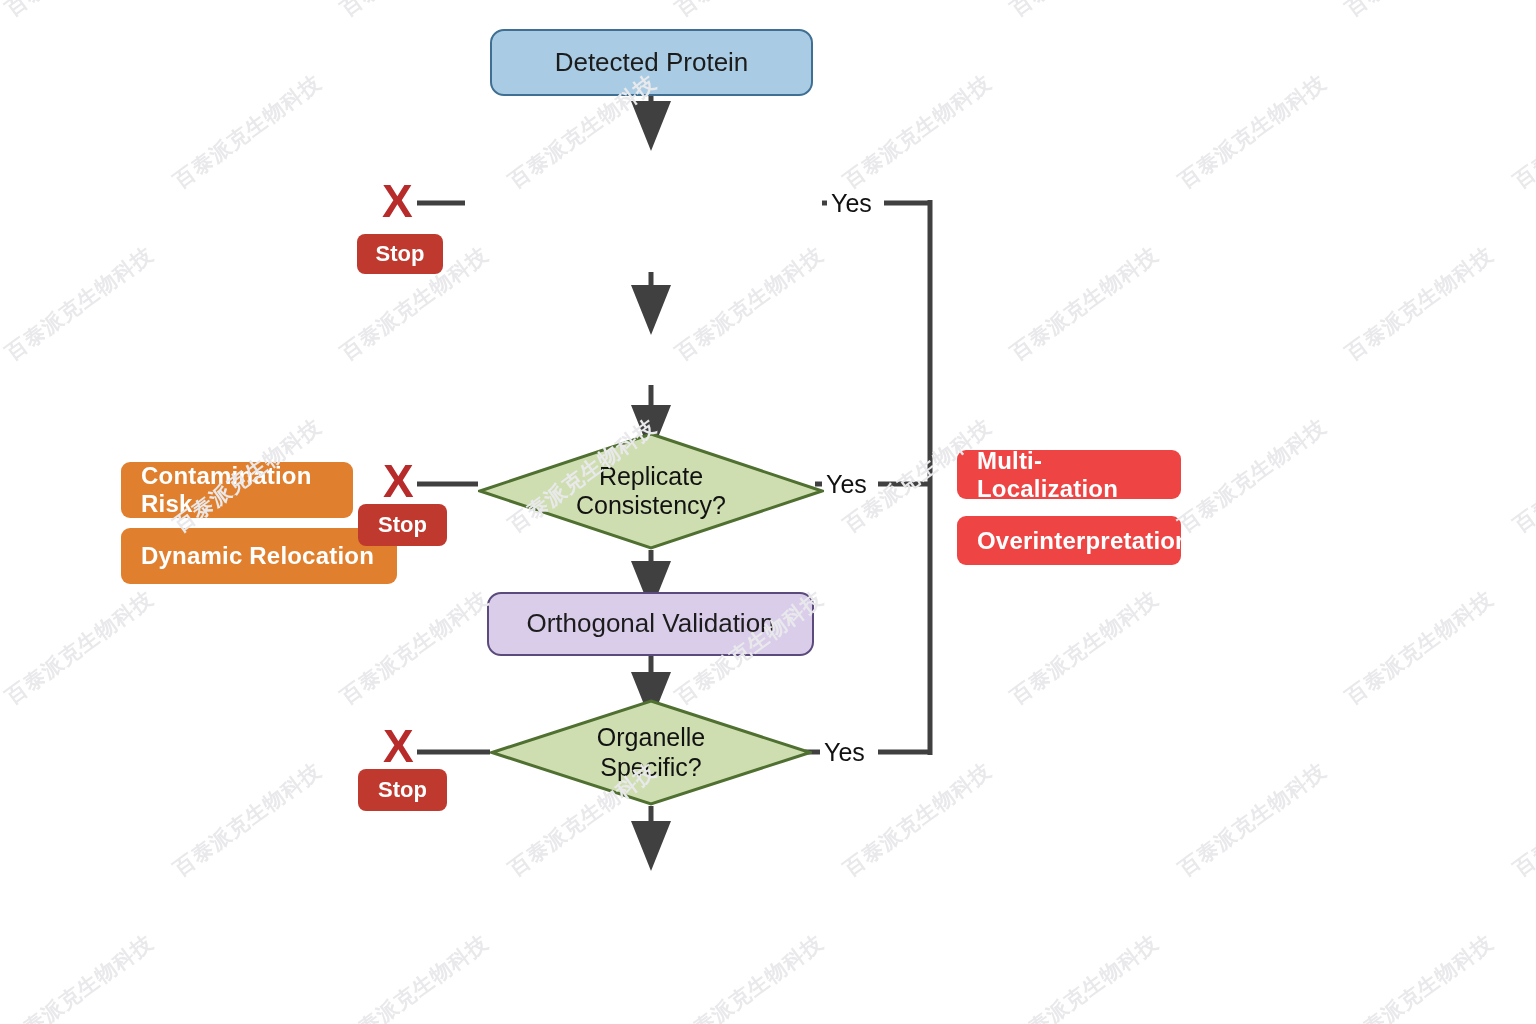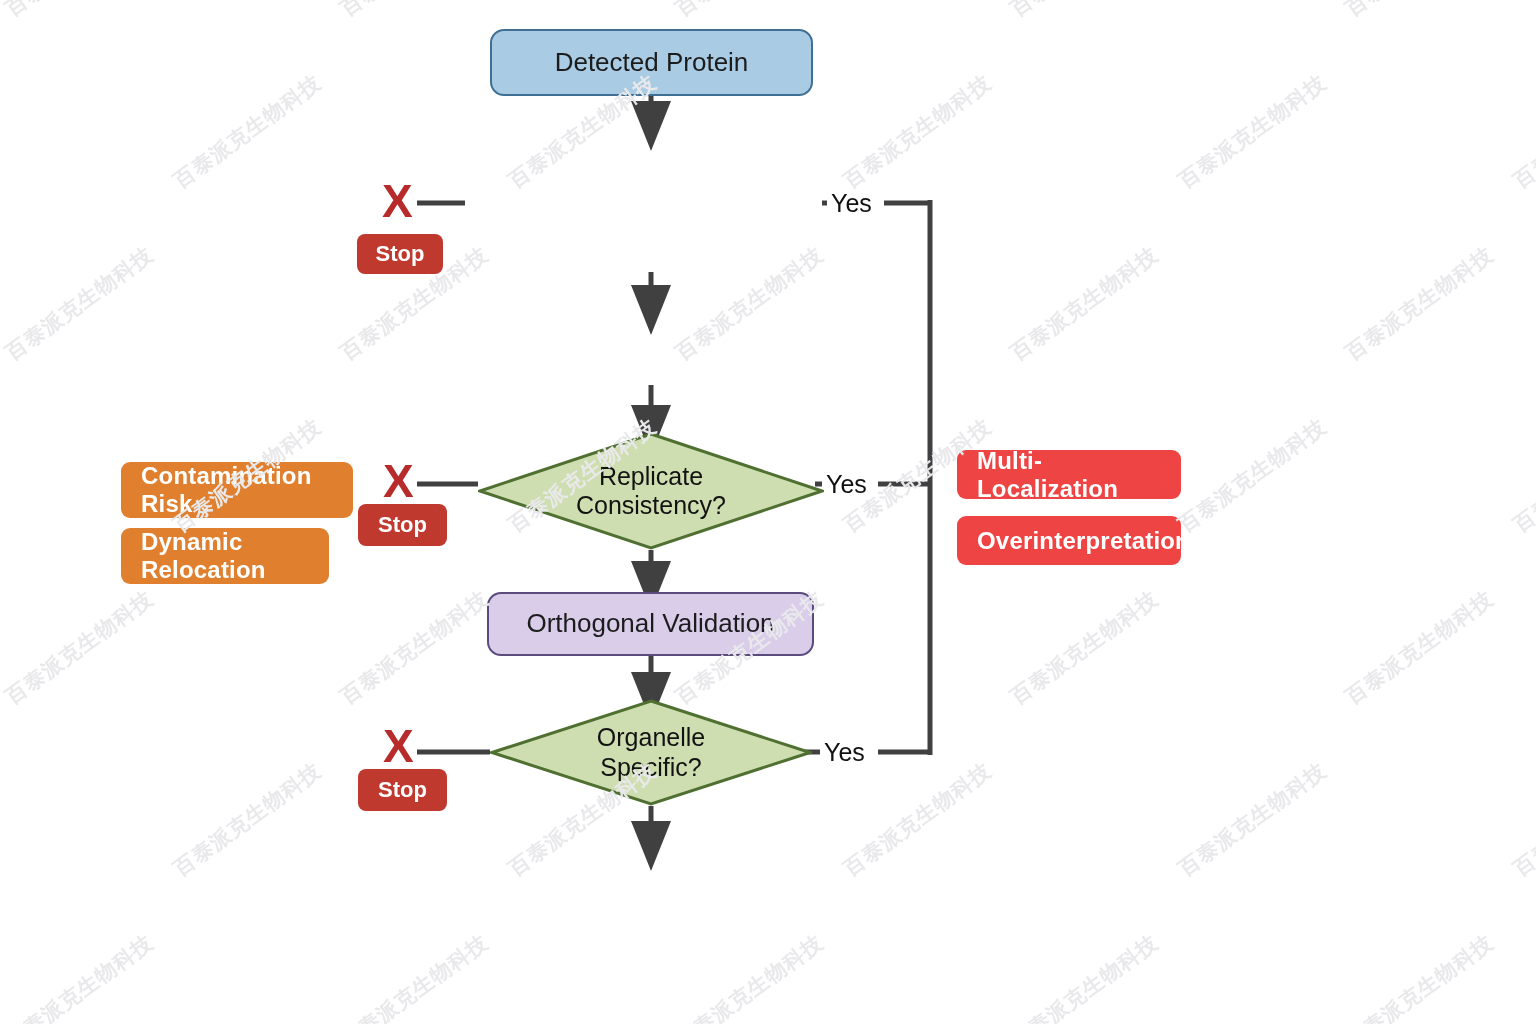--- a/index.html
+++ b/index.html
@@ -232,21 +232,21 @@
     <div class="stopbadge" style="left:5px;top:46px;width:89px;height:42px;">Stop</div>
   </div>
 
   <div class="yes" style="left:831px;top:191px;">Yes</div>
   <div class="yes" style="left:826px;top:472px;">Yes</div>
   <div class="yes" style="left:824px;top:740px;">Yes</div>
 
   <div class="pill p-orange" style="left:121px;top:462px;width:232px;height:56px;border-radius:9px;">
     <span>Contamination Risk</span>
   </div>
-  <div class="pill p-orange" style="left:121px;top:528px;width:208px;height:56px;">
+  <div class="pill p-orange" style="left:121px;top:528px;width:276px;height:56px;">
     <span>Dynamic Relocation</span>
   </div>
 
   <div class="pill p-purple" style="left:957px;top:450px;width:224px;height:49px;">
     <span>Multi-Localization</span>
   </div>
   <div class="pill p-purple" style="left:957px;top:516px;width:224px;height:49px;">
     <span>Overinterpretation</span>
   </div>
 

